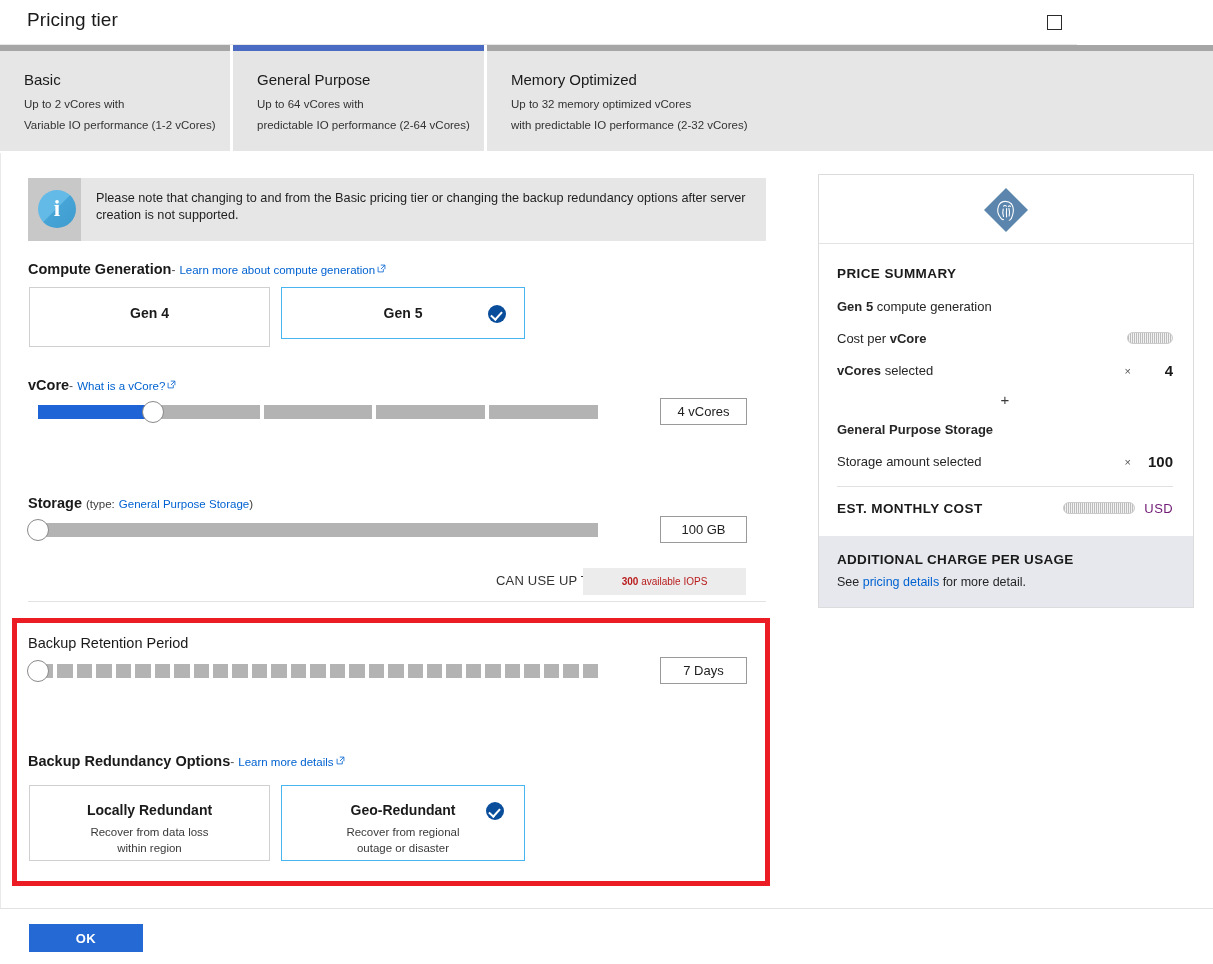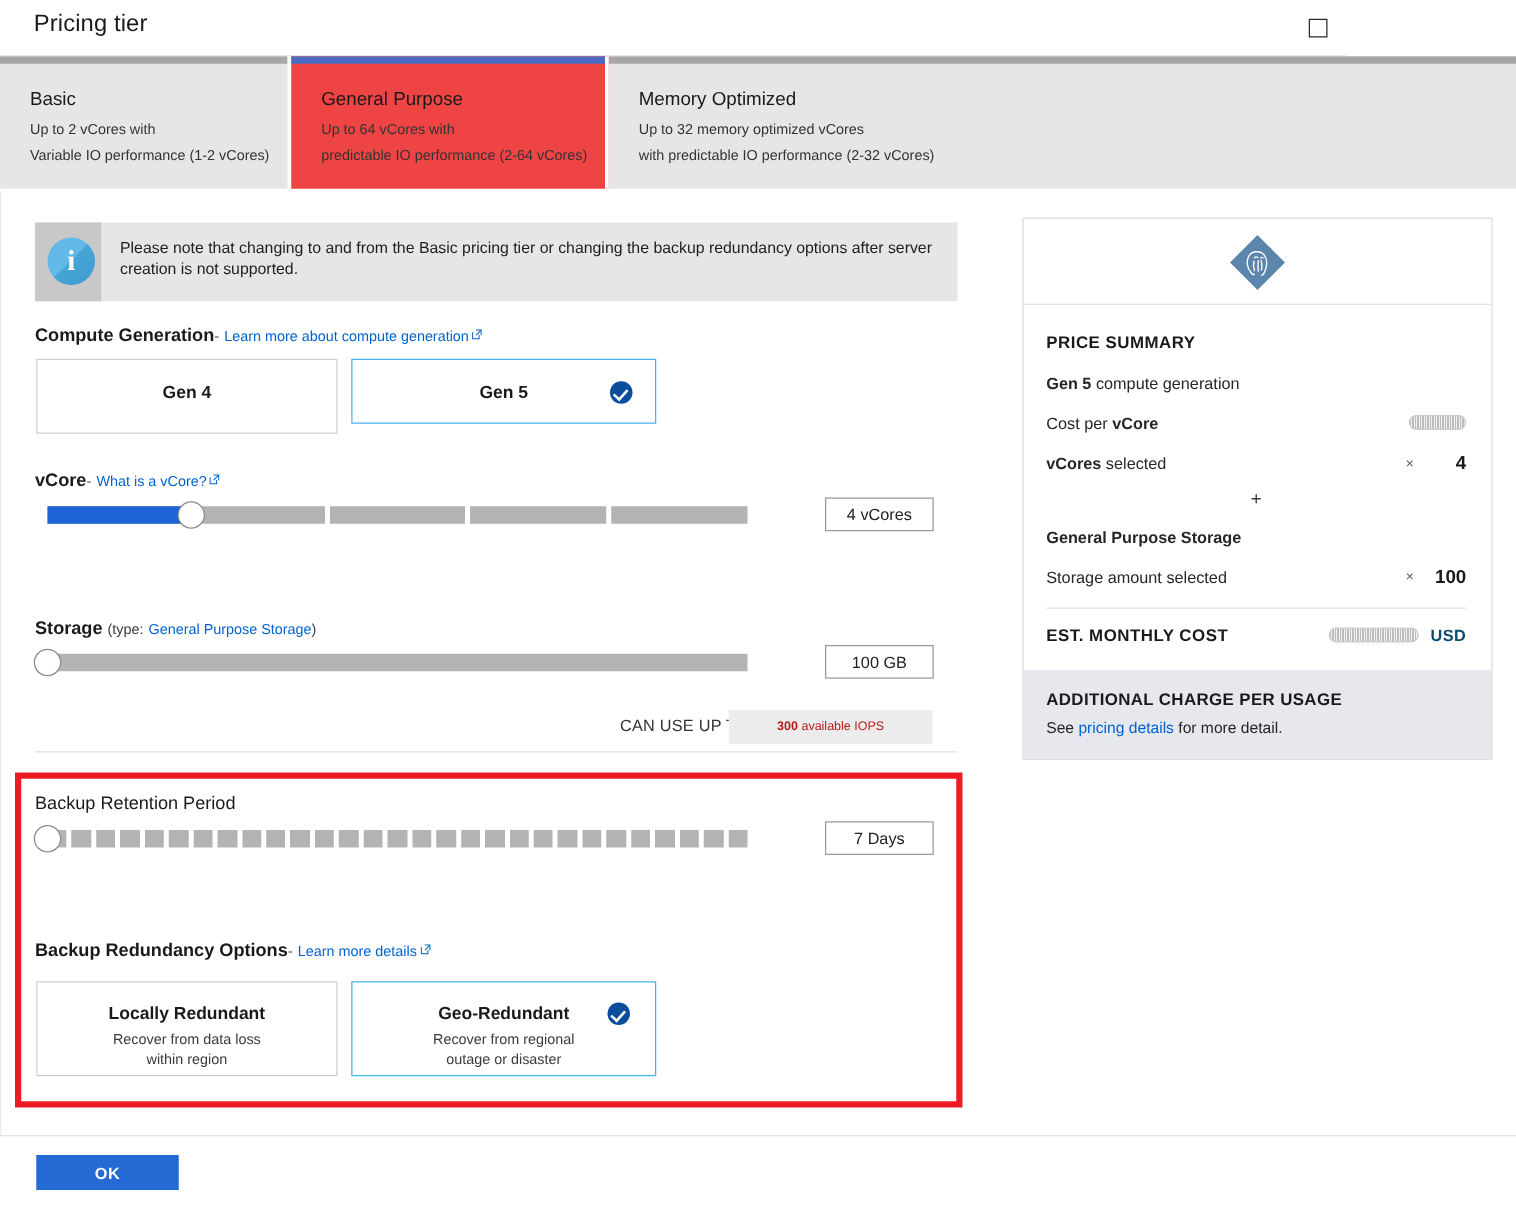--- a/index.html
+++ b/index.html
@@ -63,21 +63,21 @@
     cursor: pointer;
     border-right: 3px solid #ffffff;
     overflow: hidden;
   }
   .tab .topbar {
     position: absolute;
     left: 0; top: 0;
     width: 100%; height: 6px;
     background: #a6a6a6;
   }
-  .tab.active { background: #ef4444; }
+  .tab.active { background: #e5e5e5; }
   .tab.active .topbar { background: #4a6bc1; }
   .tab-title {
     position: absolute;
     left: 24px; top: 26px;
     font-size: 15px;
     color: #1a1a1a;
     font-weight: 400;
     white-space: nowrap;
   }
   .tab-sub1 {
@@ -358,22 +358,22 @@
     font-size: 13.5px;
     font-weight: 700;
     letter-spacing: .4px;
     color: #1a1a1a;
     padding-bottom: 4px;
   }
   .ps-total .usd {
     position: absolute;
     right: 0; top: 0;
     font-size: 13px;
-    font-weight: 700;
-    color: #0c4a6e;
+    font-weight: 400;
+    color: #701a75;
   }
   .addl {
     background: #e6e8ee;
     padding: 16px 28px 18px 18px;
   }
   .addl-head {
     font-size: 13.5px;
     font-weight: 700;
     letter-spacing: .3px;
     color: #1a1a1a;

